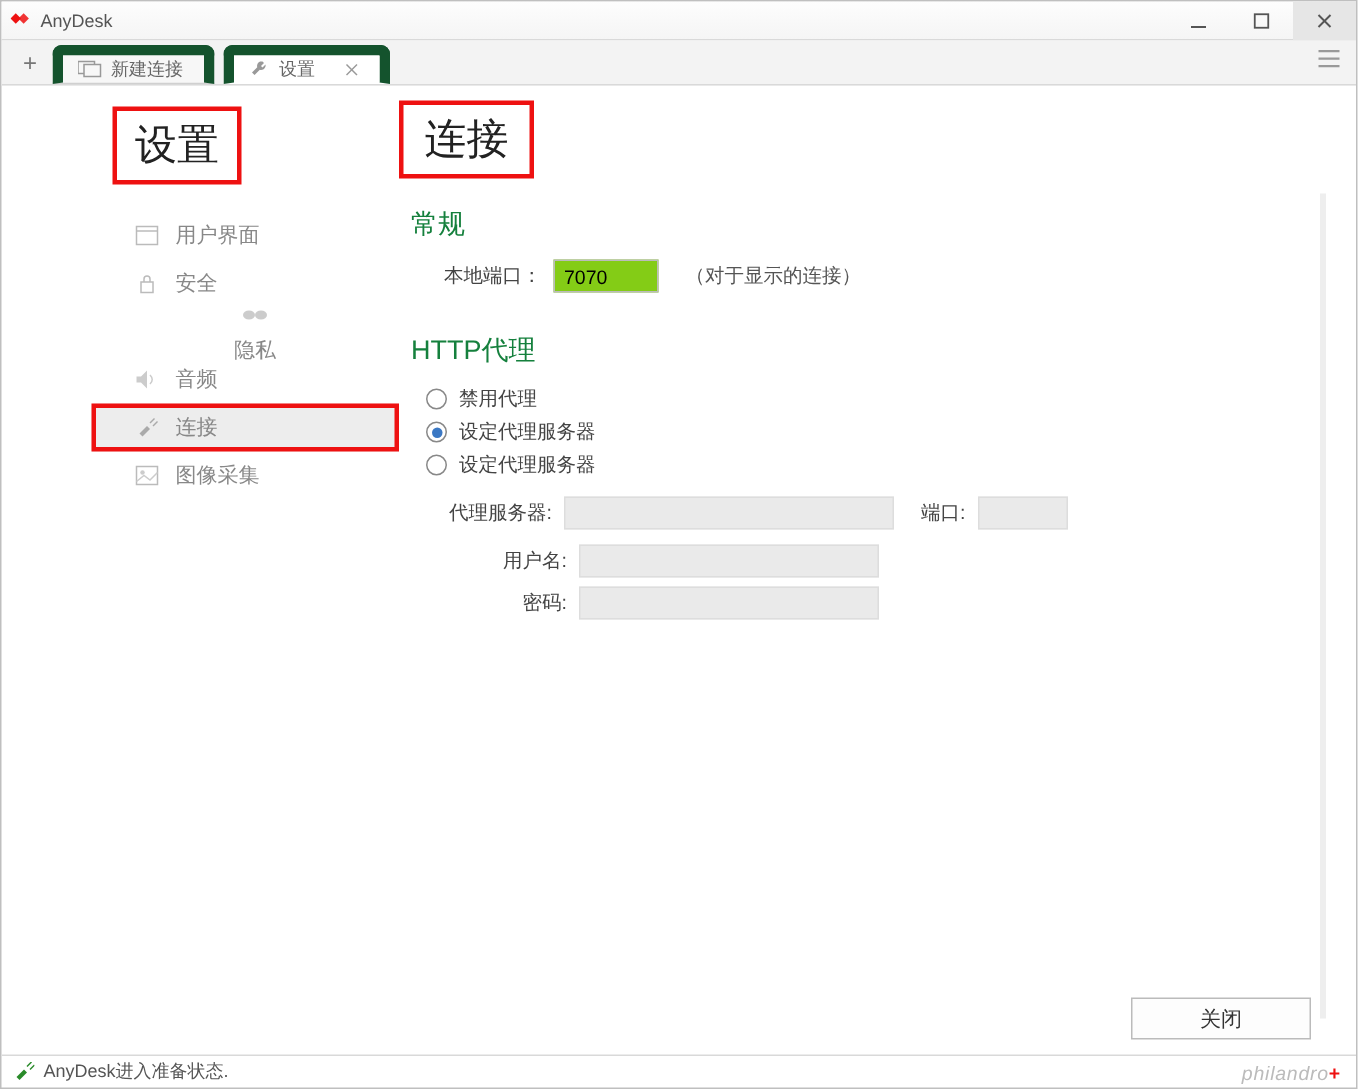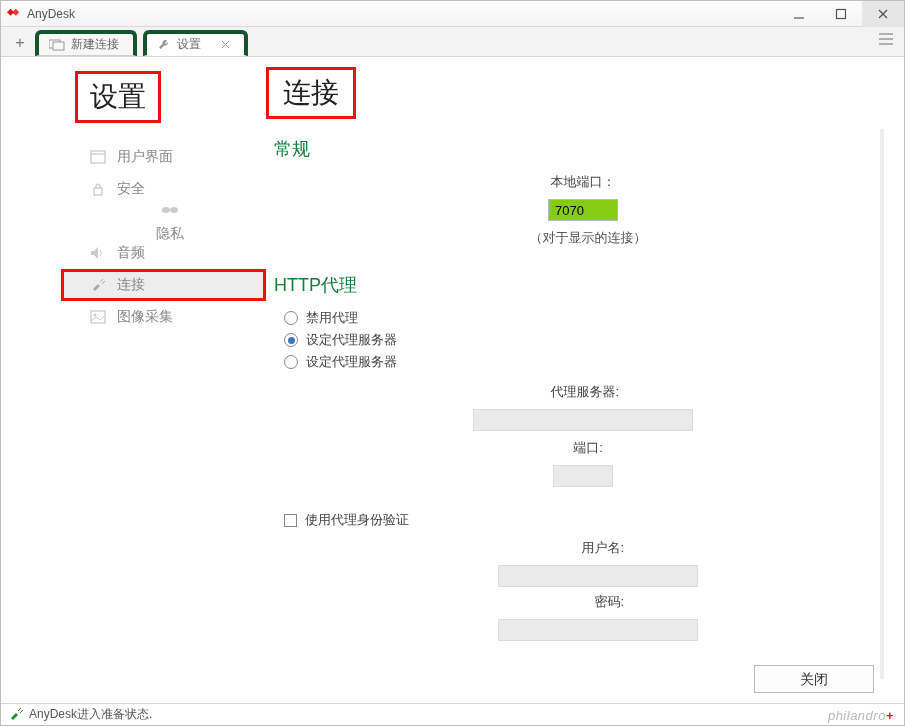--- a/index.html
+++ b/index.html
@@ -45,21 +45,21 @@
   }
   .tab-plus {
     width: 30px; height: 26px; display:flex; align-items:center; justify-content:center;
     color:#777; font-size:16px;
   }
   .file-tab {
     height: 26px;
     padding: 0 14px 0 10px;
     display: flex; align-items: center;
     background: #f7f7f7;
-    border: 4px solid #14532d;
+    border: 7px solid #14532d;
     border-bottom: 1px solid #d0d0d0;
     border-radius: 6px 6px 0 0;
     margin-right: 6px;
     font-size: 12px; color: #666;
     gap:6px;
   }
   .file-tab.active {
     background: #fff;
     border-bottom: 1px solid #fff;
   }
@@ -116,21 +116,20 @@
   }
   .section-h {
     font-size: 18px;
     color: #15803d;
     margin: 8px 0 12px 8px;
   }
   .frow {
     display:flex; align-items:center; gap:8px;
     font-size: 13px; color:#444;
     margin: 6px 0 6px 30px;
-    flex-direction: column;
   }
   .frow label { min-width: auto; }
   .txt {
     border: 1px solid #bbb;
     height: 22px;
     padding: 0 6px;
     font-size: 13px;
     background:#84cc16;
   }
   .txt.disabled { background:#eaeaea; border-color:#ddd; }
@@ -323,24 +322,20 @@
         <span>设定代理服务器</span>
       </div>
 
       <div class="frow" style="margin-top:12px; ">
         <label style="min-width:72px; text-align:right">代理服务器:</label>
         <input class="txt disabled" style="width: 220px;" disabled="">
         <label style="margin-left:10px">端口:</label>
         <input class="txt disabled" style="width: 60px;" disabled="">
       </div>
 
-      <div class="check-row" style="margin-top:24px">
-        <span class="chk"></span>
-        <span>使用代理身份验证</span>
-      </div>
 
       <div class="frow" style="margin-top:10px; margin-left:60px;">
         <label style="min-width:52px; text-align:right">用户名:</label>
         <input class="txt disabled" style="width: 200px;" disabled="">
       </div>
       <div class="frow" style="margin-left:60px;">
         <label style="min-width:52px; text-align:right">密码:</label>
         <input class="txt disabled" type="password" style="width: 200px;" disabled="">
       </div>
     </div>

